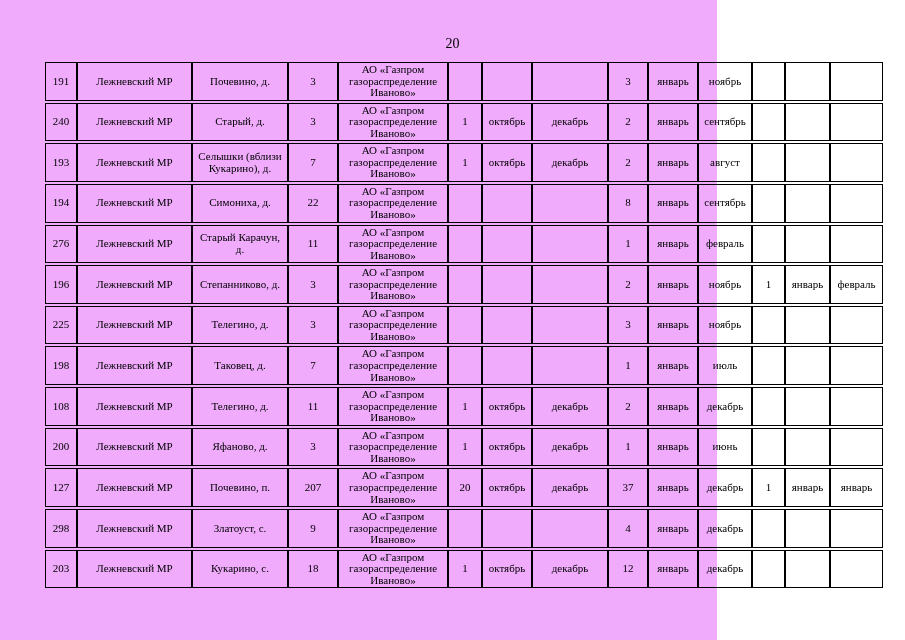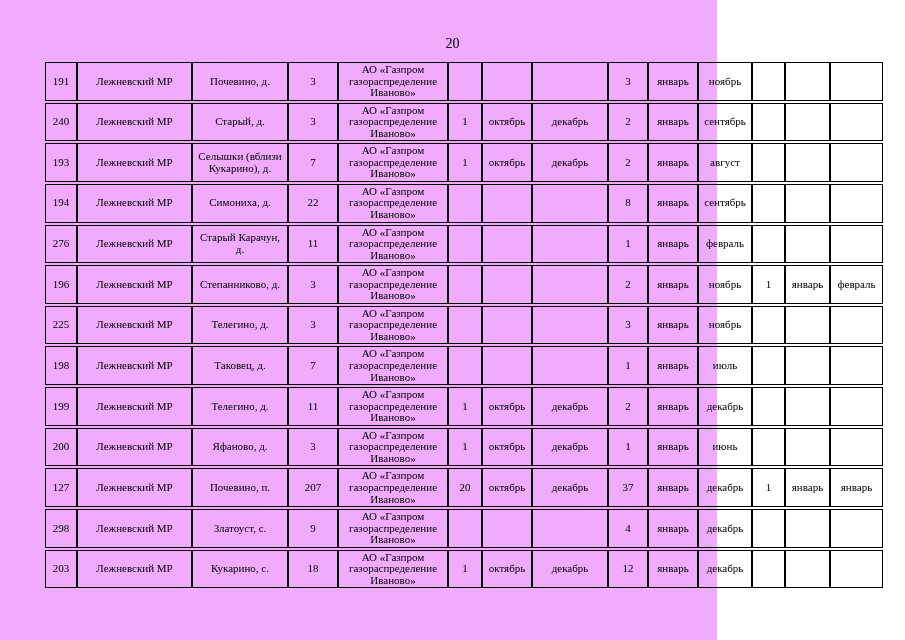--- a/index.html
+++ b/index.html
@@ -194,21 +194,21 @@
           <td></td>
           <td></td>
           <td>1</td>
           <td>январь</td>
           <td>июль</td>
           <td></td>
           <td></td>
           <td></td>
         </tr>
         <tr>
-          <td>199</td>
+          <td>108</td>
           <td>Лежневский МР</td>
           <td>Телегино, д.</td>
           <td>11</td>
           <td>АО «Газпром газораспределение Иваново»</td>
           <td>1</td>
           <td>октябрь</td>
           <td>декабрь</td>
           <td>2</td>
           <td>январь</td>
           <td>декабрь</td>

